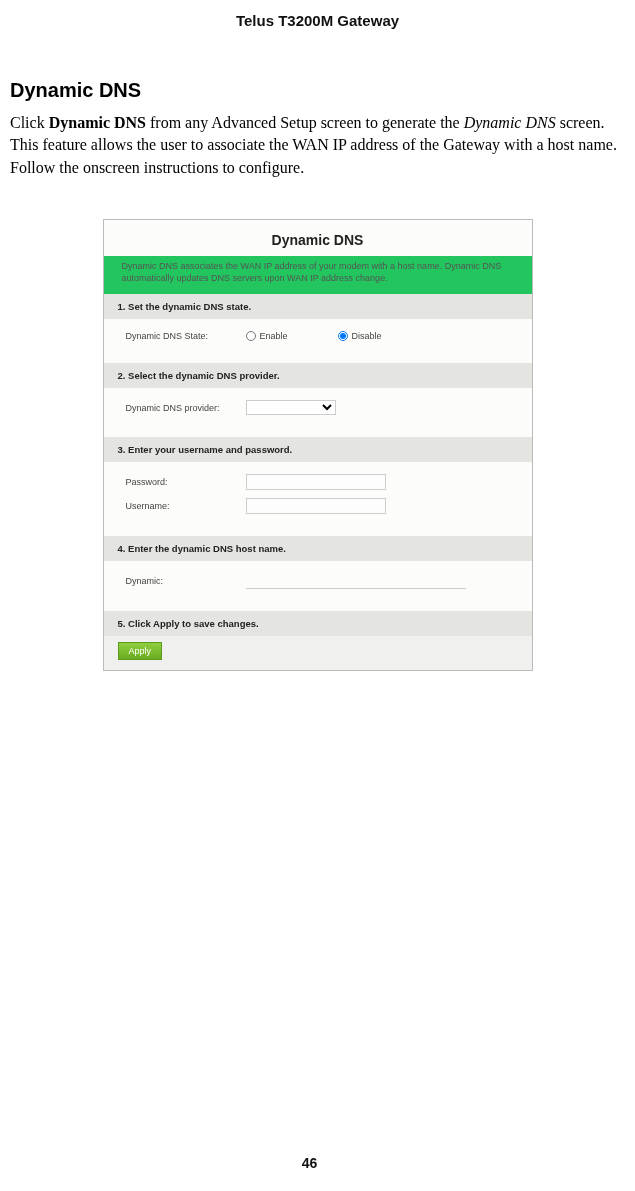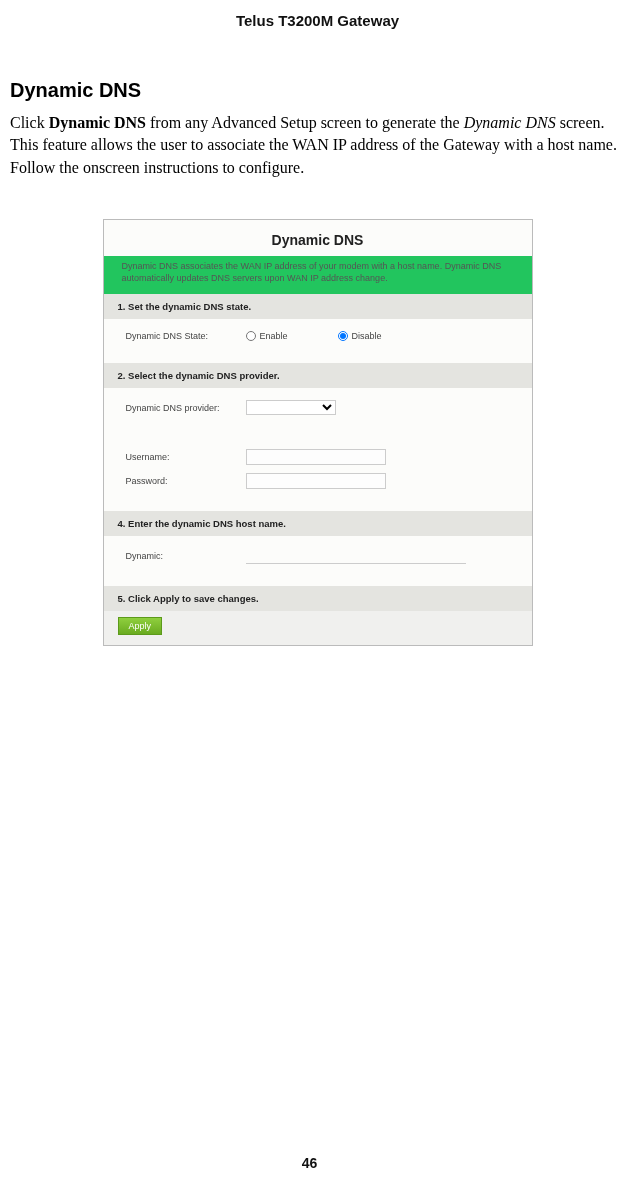--- a/index.html
+++ b/index.html
@@ -184,28 +184,29 @@
       </div>
 
       <div class="step-header">2. Select the dynamic DNS provider.</div>
       <div class="step-body">
         <div class="row">
           <span class="label">Dynamic DNS provider:</span>
           <select class="select-input"></select>
         </div>
       </div>
 
-      <div class="step-body">
+      <div class="step-header">3. Enter your username and password.</div>
+      <div class="step-body">
+        <div class="row">
+          <span class="label">Password:</span>
+          <input type="password" class="text-input" style="">
+        </div>
         <div class="row">
           <span class="label">Username:</span>
           <input type="text" class="text-input" style="">
-        </div>
-        <div class="row">
-          <span class="label">Password:</span>
-          <input type="password" class="text-input" style="">
         </div>
       </div>
 
       <div class="step-header">4. Enter the dynamic DNS host name.</div>
       <div class="step-body">
         <div class="row">
           <span class="label">Dynamic:</span>
           <input type="text" class="text-input long" style="">
         </div>
       </div>

